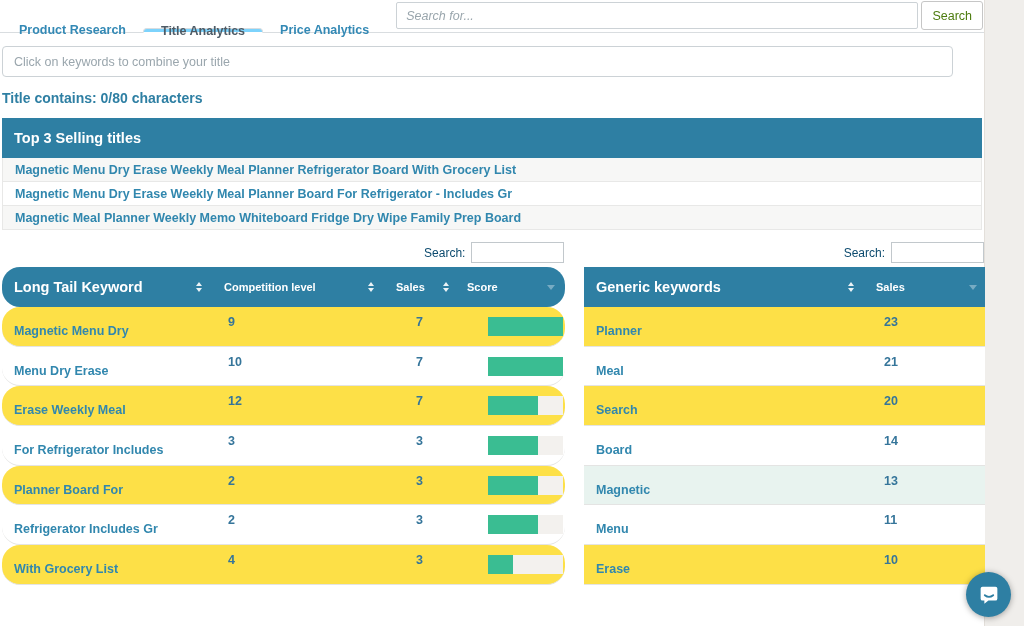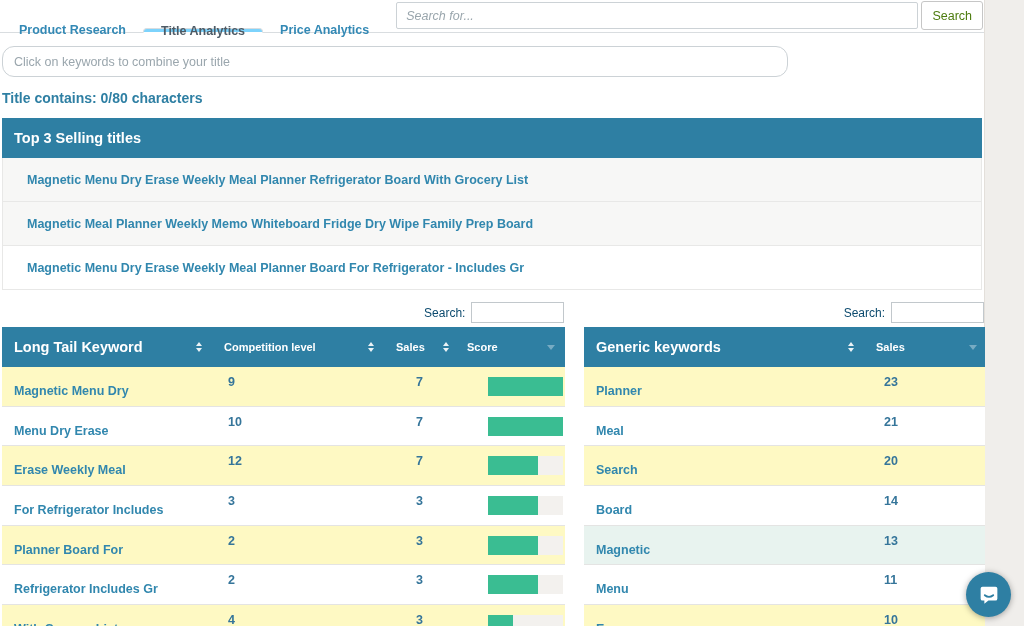--- a/index.html
+++ b/index.html
@@ -53,43 +53,43 @@
     height: 29px; margin-left: 3px; padding: 0 10px;
     background: #fff; border: 1px solid #c6c6c6; border-radius: 3px;
     font-size: 12.5px; color: #4d7c0f; font-weight: 400;
     font-family: "Liberation Sans", sans-serif;
     cursor: pointer;
   }
 
   
   .combine-input {
     display: block;
-    width: 786px; height: 31px;
+    width: 951px; height: 31px;
     margin: 13px 2px 0 2px;
-    border: 1px solid #ccd2d6; border-radius: 12px;
+    border: 1px solid #ccd2d6; border-radius: 4px;
     padding: 0 11px; font-size: 12.5px; color: #555;
     font-family: "Liberation Sans", sans-serif;
     outline: none;
   }
   ::placeholder { color: #9aa6ad; opacity: 1; }
   .title-contains {
     margin: 13px 2px 0 2px;
     color: #2e7fa3; font-size: 14px; font-weight: 700;
   }
 
   
   .top3 { margin: 12px 2px 0 2px; }
   .top3-header {
     background: #2e7fa3; color: #fff;
     height: 40px; display: flex; align-items: center;
     padding: 0 12px; font-size: 14.5px; font-weight: 700;
   }
   .top3-row {
-    height: 44px; display: flex; align-items: center;
-    padding: 0 24px;
+    height: 24px; display: flex; align-items: center;
+    padding: 0 12px;
     font-size: 12.5px; font-weight: 700; color: #3187ae;
     background: #fff;
     border: 1px solid #e8e8e7; border-top: none;
     cursor: pointer;
   }
   .top3-row.alt { background: #f7f7f6; }
 
   
   .tables-search { display: flex; margin: 12px 0 0 2px; }
   .ts-left  { width: 563px; display: flex; justify-content: flex-end; align-items: center; }
@@ -104,21 +104,21 @@
 
   
   .tables { display: flex; margin: 4px 0 0 2px; }
   .lt-table { width: 563px; }
   .gk-table { width: 401px; margin-left: 19px; }
 
   .thead {
     background: #2e7fa3; color: #fff; height: 40px;
     display: grid; align-items: center;
   }
-  .lt-table .thead, .lt-table .tr { grid-template-columns: 208px 172px 75px 108px; }
+  .lt-table .thead, .lt-table .tr { grid-template-columns: 208px 172px 75px 108px; border-radius: 18px; }
   .gk-table .thead, .gk-table .tr { grid-template-columns: 278px 123px; }
 
   .th {
     display: flex; align-items: center; justify-content: space-between;
     padding: 0 8px; font-size: 11px; font-weight: 700;
     cursor: pointer; white-space: nowrap;
   }
   .th.main { font-size: 14.5px; padding-left: 12px; }
   .th.comp  { padding-left: 14px; }
   .th.sales { padding-left: 14px; }
@@ -140,21 +140,21 @@
     border-left: 4px solid transparent; border-right: 4px solid transparent;
     border-top: 5px solid rgba(255,255,255,.35);
   }
 
   .tr {
     display: grid; align-items: center;
     height: 39.7px;
     border-bottom: 1px solid #e4e4e3;
     background: #fff;
   }
-  .tr.alt { background: #fef9c3; }
+  .tr.alt { background: #fde047; }
   .tr.highlight { background: #e8f3ef; }
   .td-keyword {
     color: #3187ae; font-size: 12.5px; font-weight: 700;
     padding-left: 12px; padding-top: 9px;
     cursor: pointer; white-space: nowrap;
   }
   .td-num {
     color: #35759a; font-size: 12.5px; font-weight: 700;
     padding-bottom: 9px;
   }
@@ -197,26 +197,26 @@
   <input class="combine-input" type="text" value="" placeholder="Click on keywords to combine your title" style="">
   <div class="title-contains">Title contains: 0/80 characters</div>
 
   <div class="top3">
     <div class="top3-header">Top 3 Selling titles</div>
     <div id="top3-rows">
   <div class="top3-row alt">
     <span>Magnetic Menu Dry Erase Weekly Meal Planner Refrigerator Board With Grocery List</span>
   </div>
 
+  <div class="top3-row">
+    <span>Magnetic Menu Dry Erase Weekly Meal Planner Board For Refrigerator - Includes Gr</span>
+  </div>
+
   <div class="top3-row alt">
     <span>Magnetic Meal Planner Weekly Memo Whiteboard Fridge Dry Wipe Family Prep Board</span>
-  </div>
-
-  <div class="top3-row">
-    <span>Magnetic Menu Dry Erase Weekly Meal Planner Board For Refrigerator - Includes Gr</span>
   </div>
 </div>
   </div>
 
   <div class="tables-search">
     <div class="ts-left">
       <span class="ts-label">Search:</span>
       <input class="ts-input" type="text" value="" style="">
     </div>
     <div class="ts-right">

